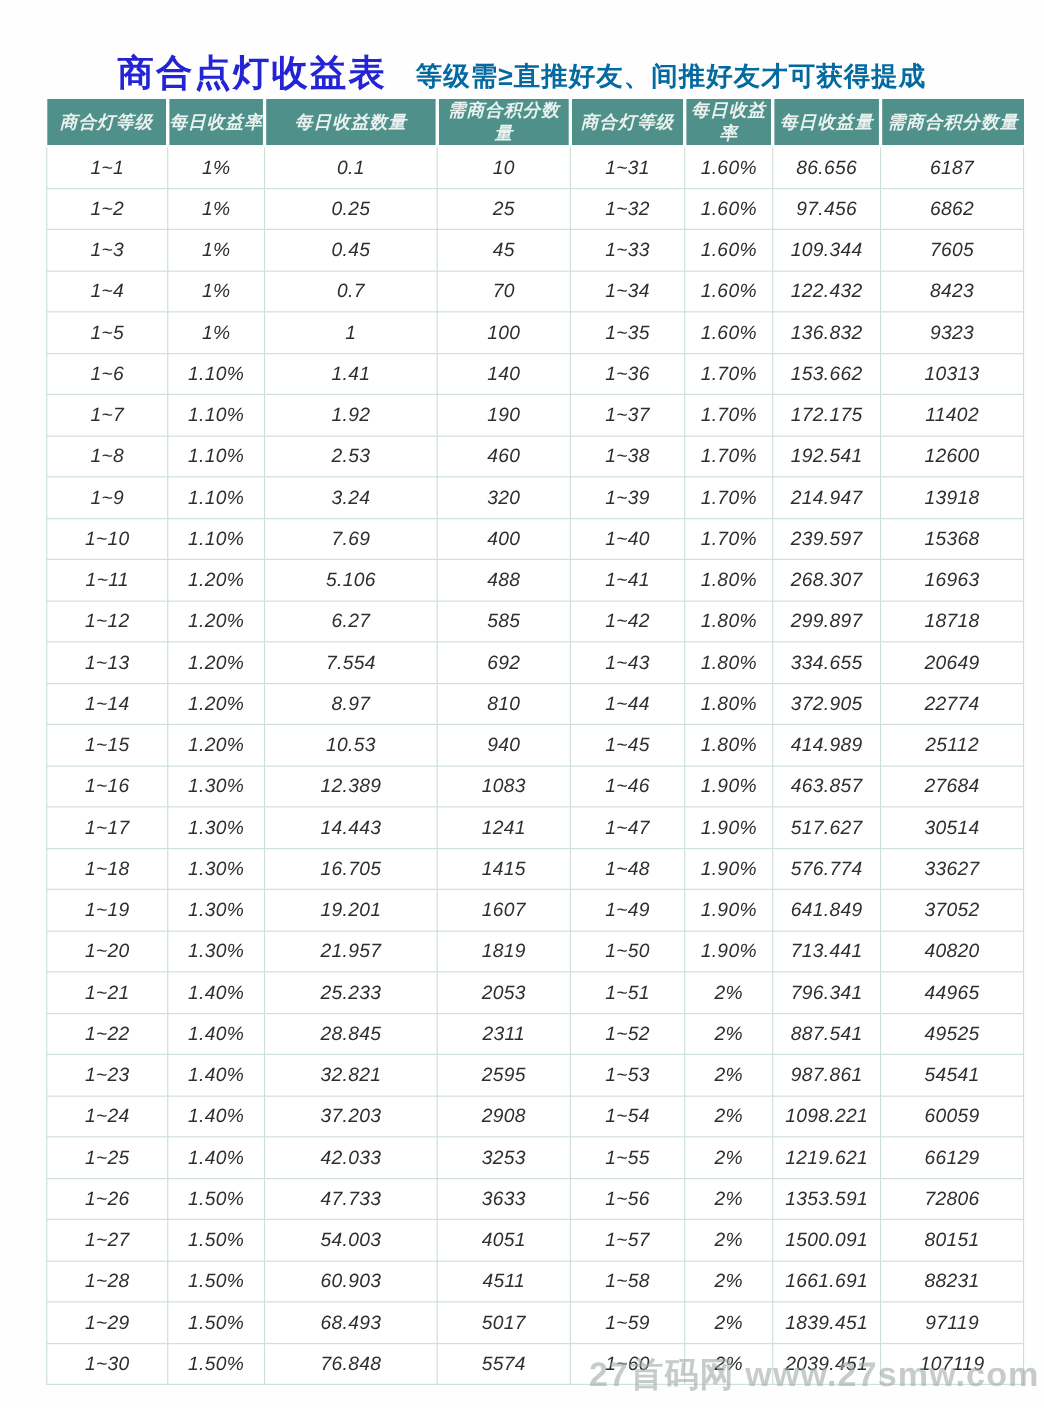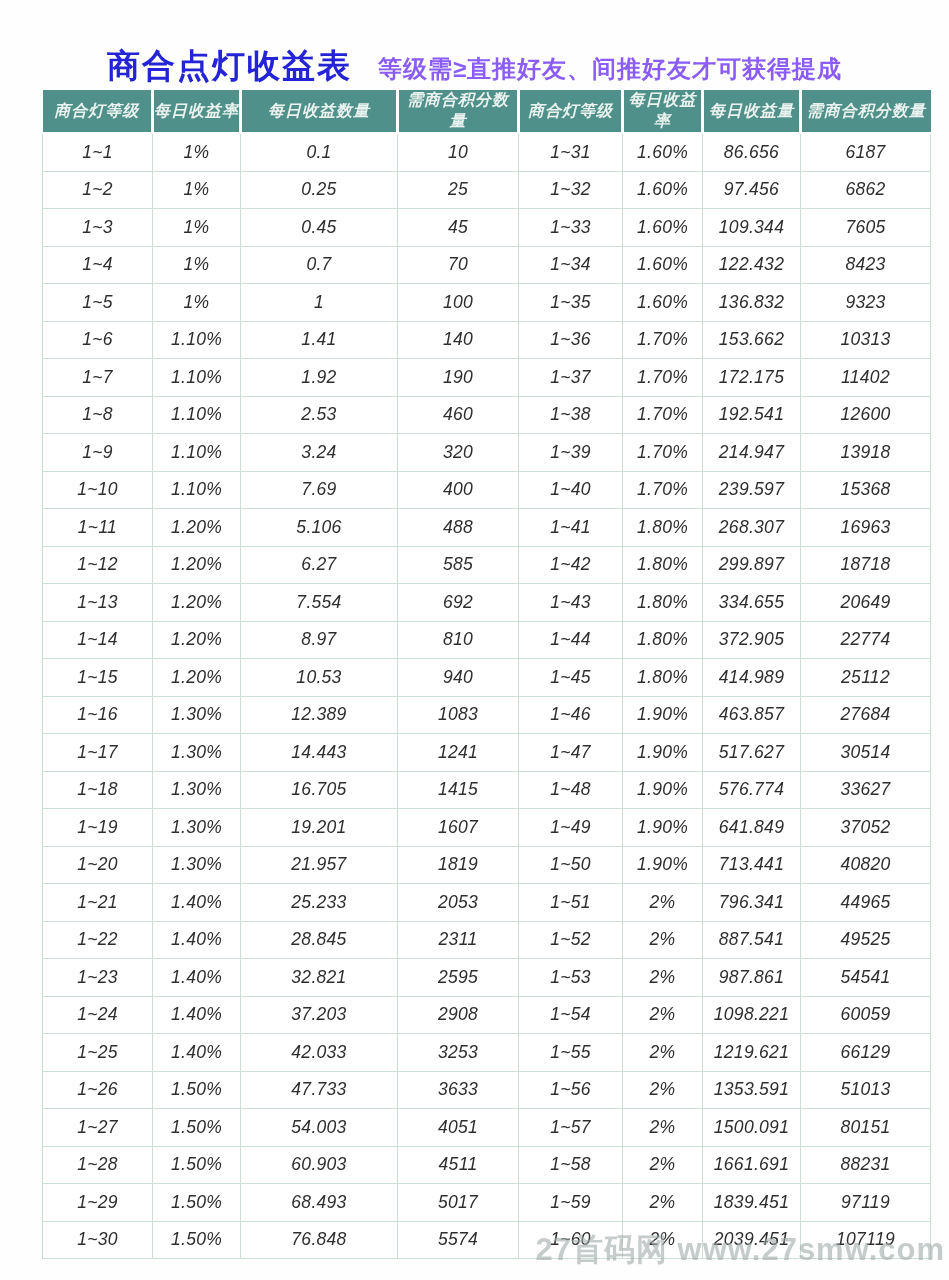--- a/index.html
+++ b/index.html
@@ -26,21 +26,21 @@
     gap: 26px;
     white-space: nowrap;
   }
   .title {
     color: #2424d6;
     font-size: 33px;
     font-weight: 800;
     letter-spacing: 2px;
   }
   .subtitle {
-    color: #8b5cf6;
+    color: #0369a1;
     font-size: 24px;
     font-weight: 700;
     letter-spacing: 1px;
   }
   table.income-table {
     position: absolute;
     top: 90px;
     left: 42px;
     width: 888px;
     border-collapse: collapse;
@@ -372,21 +372,21 @@
           <td>66129</td>
         </tr>
         <tr>
           <td>1~26</td>
           <td>1.50%</td>
           <td>47.733</td>
           <td>3633</td>
           <td>1~56</td>
           <td>2%</td>
           <td>1353.591</td>
-          <td>51013</td>
+          <td>72806</td>
         </tr>
         <tr>
           <td>1~27</td>
           <td>1.50%</td>
           <td>54.003</td>
           <td>4051</td>
           <td>1~57</td>
           <td>2%</td>
           <td>1500.091</td>
           <td>80151</td>

